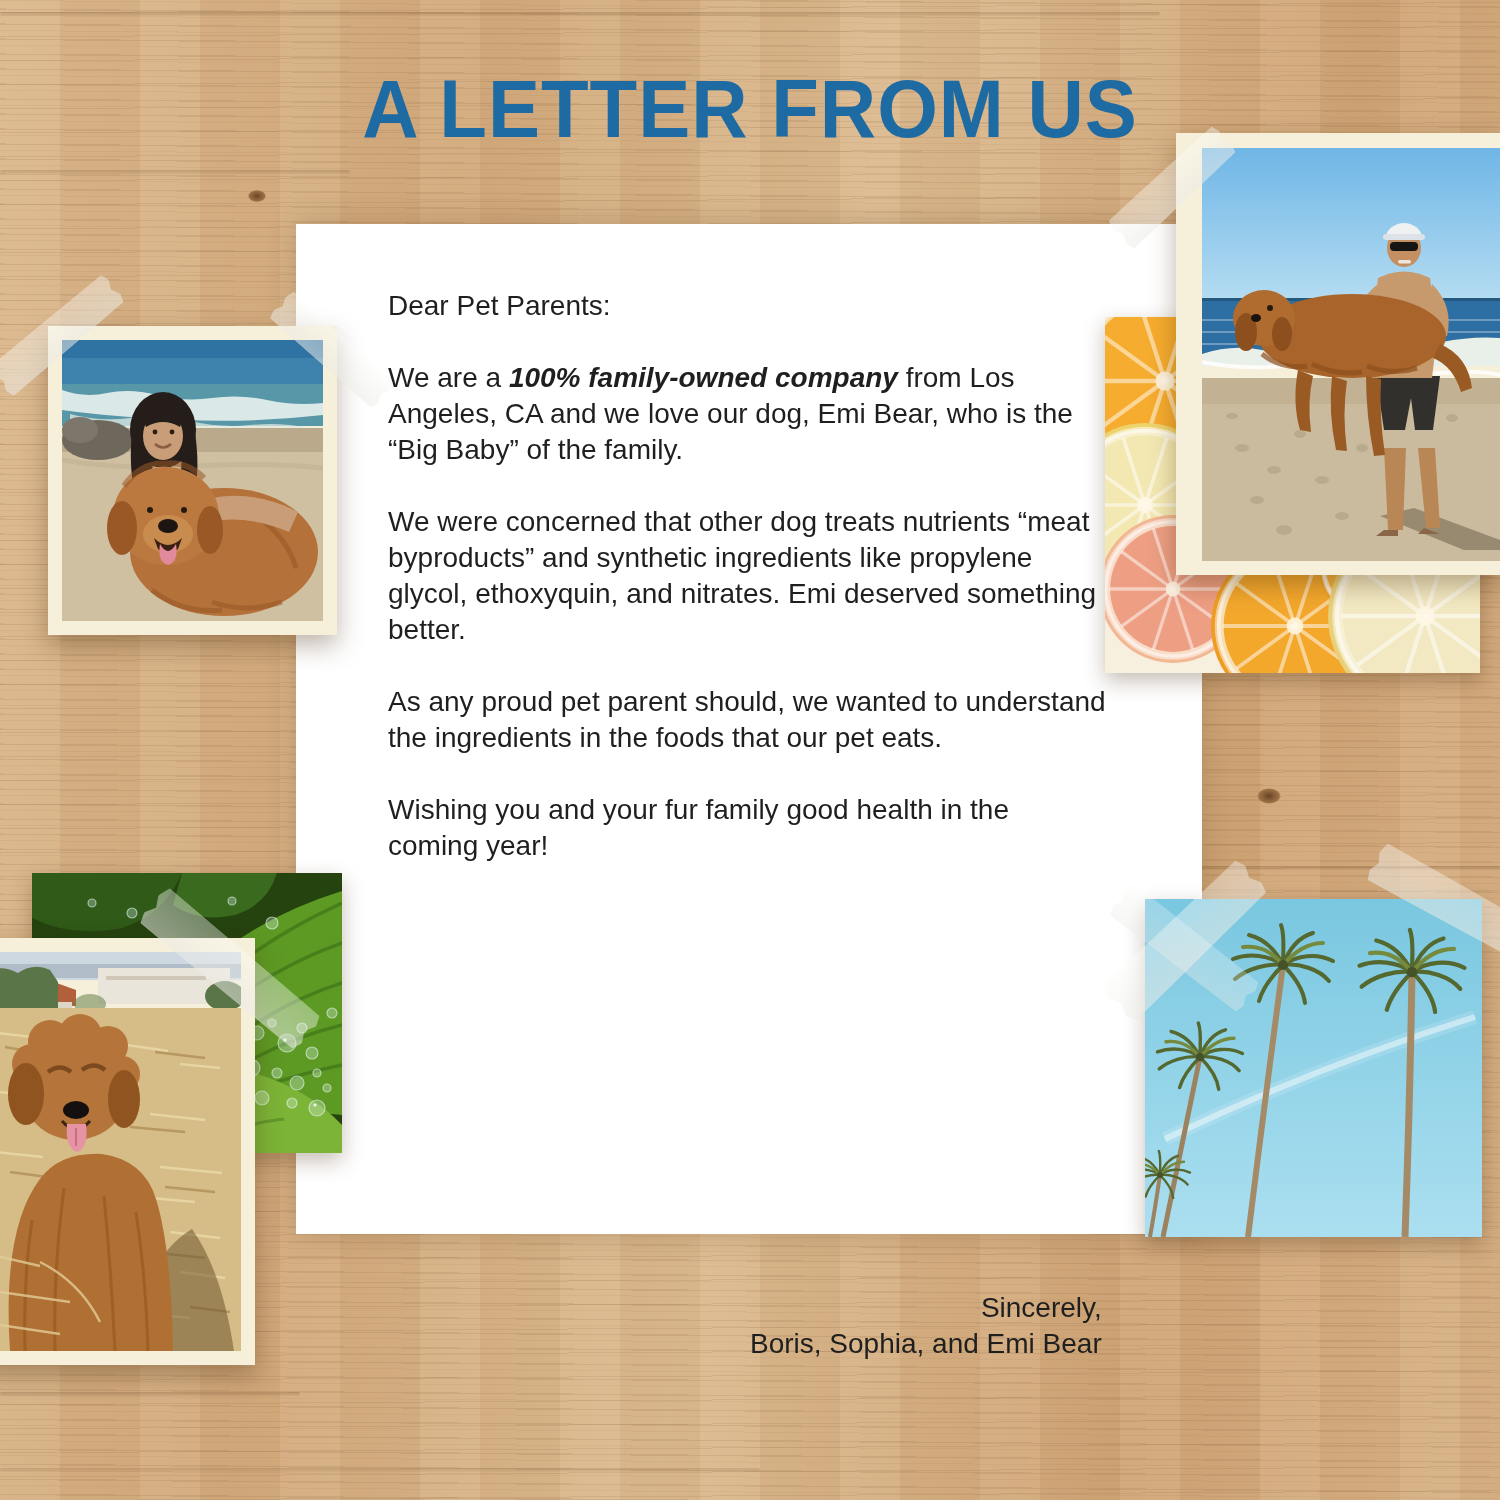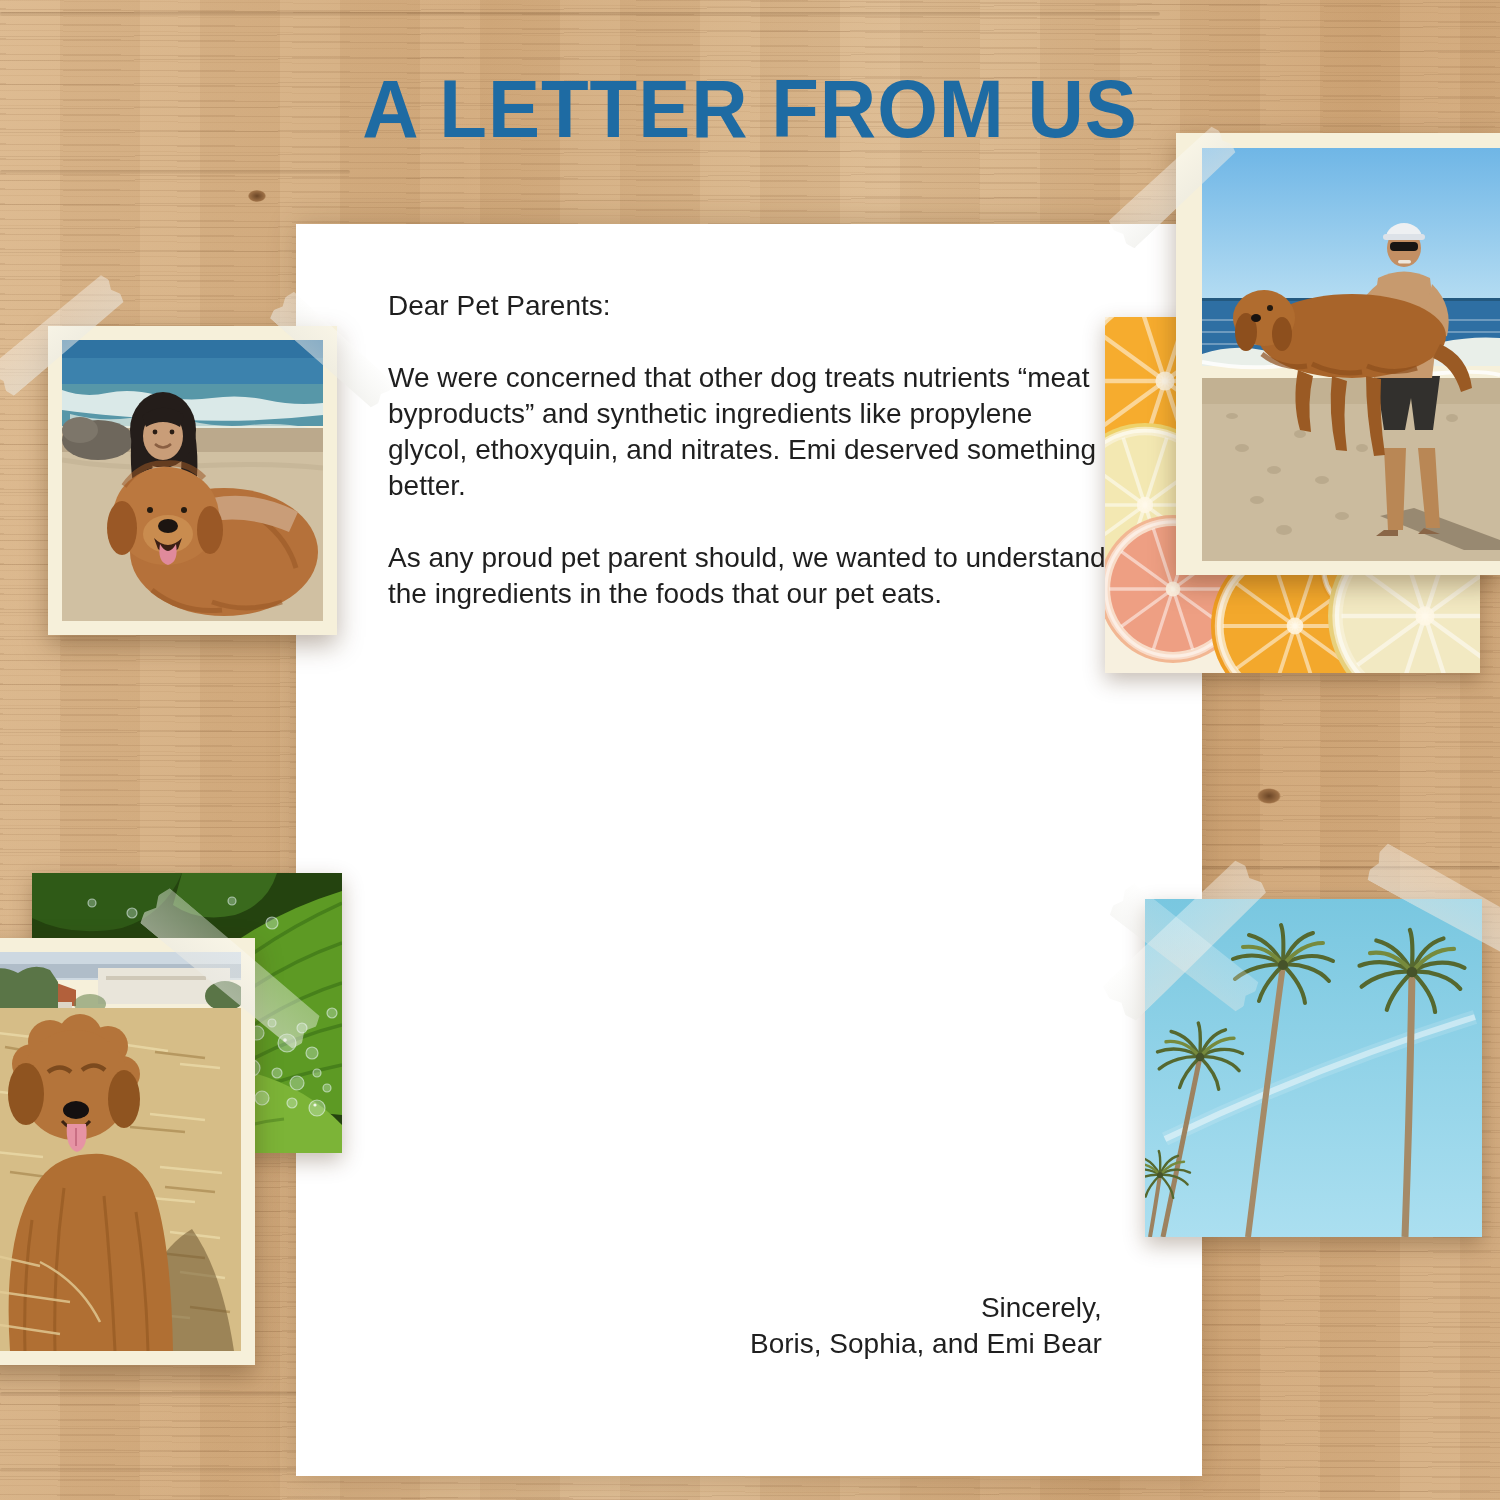--- a/index.html
+++ b/index.html
@@ -16,21 +16,21 @@
   }
   .seam{position:absolute;height:4px;background:linear-gradient(rgba(94,58,27,.45),rgba(94,58,27,.12));border-radius:2px;}
   .knot{position:absolute;width:18px;height:12px;border-radius:50%;background:radial-gradient(#6a4526,#9c6f45 60%,rgba(156,111,69,0) 75%);}
 
   
   .title{position:absolute;left:0;top:64px;width:100%;text-align:center;margin:0;
     font-size:78px;font-weight:bold;letter-spacing:1px;color:#1e6ba3;z-index:2;
     font-family:"Liberation Sans",sans-serif;transform:scaleY(1.04);}
 
   
-  .paper{position:absolute;left:296px;top:224px;width:906px;height:1252px;background:#ffffff;
+  .paper{position:absolute;left:296px;top:224px;width:906px;height:1010px;background:#ffffff;
     box-shadow:0 0 28px rgba(80,50,20,.22);z-index:1;}
   .letter{position:absolute;left:92px;top:64px;width:718px;color:#1f1f1f;
     font-size:28px;line-height:36px;}
   .letter p{margin:0 0 36px 0;}
   .letter .b{font-weight:bold;font-style:italic;}
   .signature{position:absolute;left:454px;top:1066px;font-size:28px;line-height:36px;color:#1f1f1f;text-align:right;}
 
   
   .frame{position:absolute;background:#f6f0da;box-shadow:0 10px 24px rgba(70,40,12,.35);z-index:3;}
   .frame svg{display:block;}
@@ -58,22 +58,24 @@
     <div class="seam" style="left:0;top:1468px;width:760px;opacity:.35;"></div>
     <div class="knot" style="left:248px;top:190px;"></div>
     <div class="knot" style="left:1260px;top:790px;transform:scale(1.3);"></div>
   </div>
 
   <h1 class="title">A LETTER FROM US</h1>
 
   <div class="paper">
     <div class="letter" id="letter-paragraphs">
         <p><span>Dear Pet Parents:</span></p>
+        <p><span>We are a </span><span class="b">100% family-owned company</span><span> from Los Angeles, CA and we love our dog, Emi Bear, who is the “Big Baby” of the family.</span></p>
         <p><span>We were concerned that other dog treats nutrients “meat byproducts” and synthetic ingredients like propylene glycol, ethoxyquin, and nitrates. Emi deserved something better.</span></p>
         <p><span>As any proud pet parent should, we wanted to understand the ingredients in the foods that our pet eats.</span></p>
+        <p><span>Wishing you and your fur family good health in the coming year!</span></p>
       </div>
     <div class="signature">
       <div>Sincerely,</div>
       <div>Boris, Sophia, and Emi Bear</div>
     </div>
   </div>
 
   <div class="photo-flat" style="left:1105px;top:317px;width:375px;height:356px;z-index:2;" aria-label="Sliced oranges, lemons, and grapefruit">
     <svg width="375" height="356" viewBox="0 0 375 356">
       <defs>

